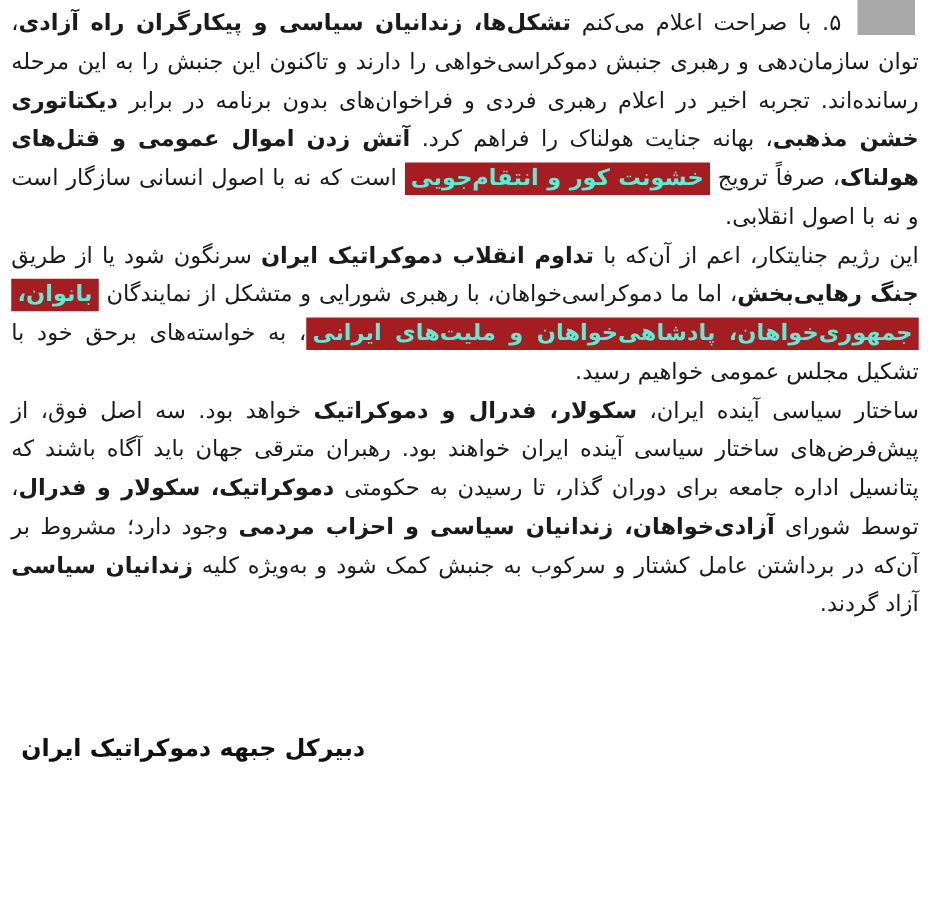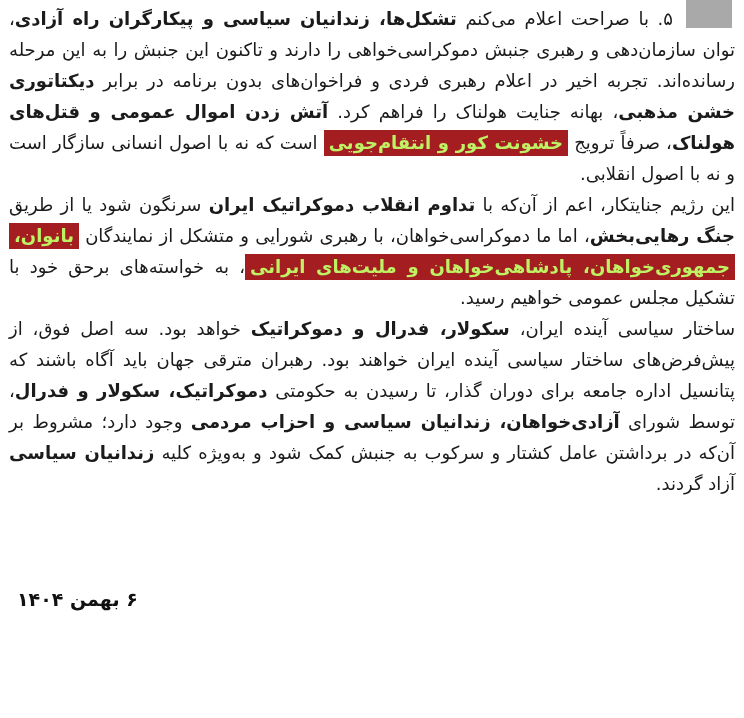--- a/index.html
+++ b/index.html
@@ -33,21 +33,21 @@
   }
   .doc p { margin: 0; padding: 0; }
   .corner-float {
     float: right;
     width: 62px;
     height: 26px;
   }
   .b { font-weight: bold; margin-top: 13px; }
   .hl {
     background: #a41d21;
-    color: #bef264;
+    color: #5eead4;
     font-weight: bold;
     padding: 2px 5px 3px 5px;
     -webkit-box-decoration-break: clone;
     box-decoration-break: clone;
   }
   .signature {
     position: absolute;
     left: 17px;
     top: 586px;
     direction: rtl;
@@ -63,14 +63,14 @@
 
 <div class="gray-square"></div>
 
 <div class="doc">
   <p><span class="corner-float"></span><span>۵. با صراحت اعلام می‌کنم </span><span class="b">تشکل‌ها، زندانیان سیاسی و پیکارگران راه آزادی</span><span>، توان سازمان‌دهی و رهبری جنبش دموکراسی‌خواهی را دارند و تاکنون این جنبش را به این مرحله رسانده‌اند. تجربه اخیر در اعلام رهبری فردی و فراخوان‌های بدون برنامه در برابر </span><span class="b">دیکتاتوری خشن مذهبی</span><span>، بهانه جنایت هولناک را فراهم کرد. </span><span class="b">آتش زدن اموال عمومی و قتل‌های هولناک</span><span>، صرفاً ترویج </span><span class="hl">خشونت کور و انتقام‌جویی</span><span> است که نه با اصول انسانی سازگار است و نه با اصول انقلابی.</span></p>
   <p><span>این رژیم جنایتکار، اعم از آن‌که با </span><span class="b">تداوم انقلاب دموکراتیک ایران</span><span> سرنگون شود یا از طریق </span><span class="b">جنگ رهایی‌بخش</span><span>، اما ما دموکراسی‌خواهان، با رهبری شورایی و متشکل از نمایندگان </span><span class="hl">بانوان، جمهوری‌خواهان، پادشاهی‌خواهان و ملیت‌های ایرانی</span><span>، به خواسته‌های برحق خود با تشکیل مجلس عمومی خواهیم رسید.</span></p>
   <p><span>ساختار سیاسی آینده ایران، </span><span class="b">سکولار، فدرال و دموکراتیک</span><span> خواهد بود. سه اصل فوق، از پیش‌فرض‌های ساختار سیاسی آینده ایران خواهند بود. رهبران مترقی جهان باید آگاه باشند که پتانسیل اداره جامعه برای دوران گذار، تا رسیدن به حکومتی </span><span class="b">دموکراتیک، سکولار و فدرال</span><span>، توسط شورای </span><span class="b">آزادی‌خواهان، زندانیان سیاسی و احزاب مردمی</span><span> وجود دارد؛ مشروط بر آن‌که در برداشتن عامل کشتار و سرکوب به جنبش کمک شود و به‌ویژه کلیه </span><span class="b">زندانیان سیاسی</span><span> آزاد گردند.</span></p>
 </div>
 
 <div class="signature">
-  <div>۶ بهمن ۱۴۰۴</div>
+  <div>دبیرکل جبهه دموکراتیک ایران</div>
 </div>
 
 </body></html>

